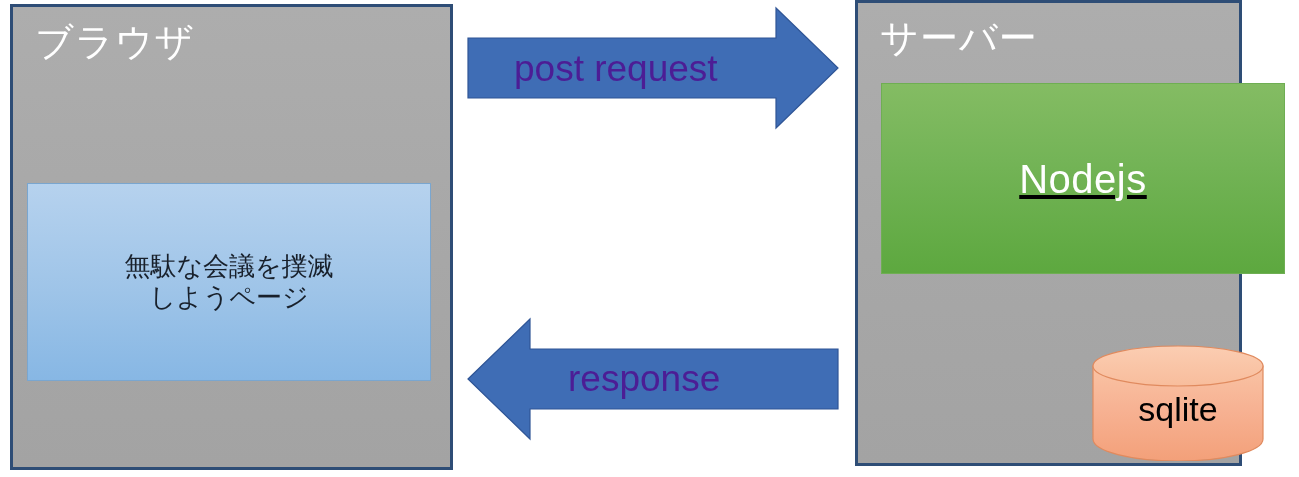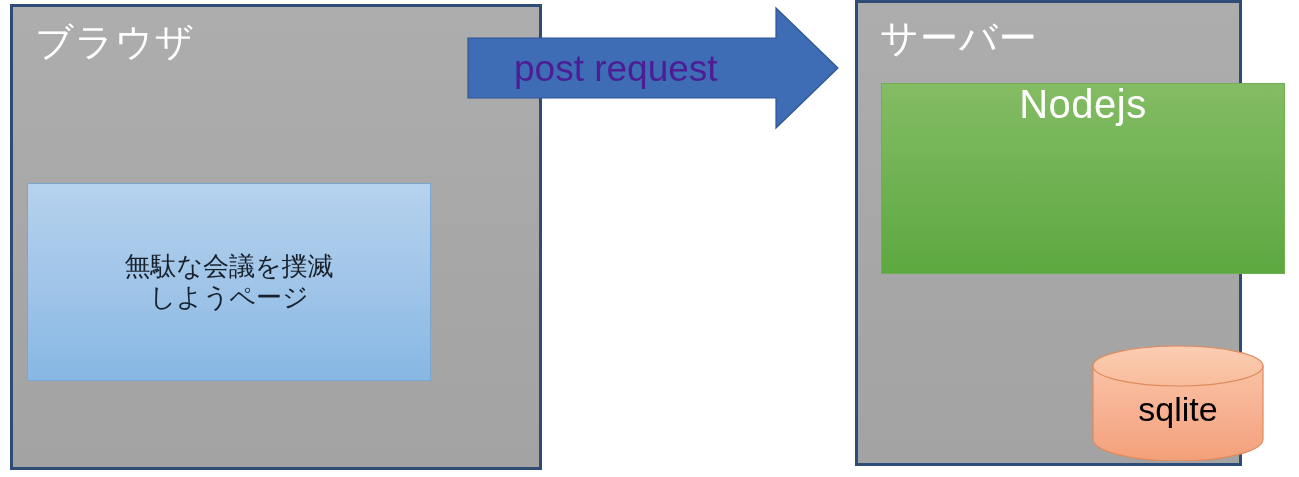--- a/index.html
+++ b/index.html
@@ -27,21 +27,21 @@
   }
   .zone-label {
     position: absolute;
     color: #ffffff;
     font-size: 38px;
     line-height: 1;
     white-space: nowrap;
     letter-spacing: 1px;
   }
 
-  #browser-zone { left: 10px;  top: 4px; width: 532px; height: 466px; }
+  #browser-zone { left: 10px;  top: 4px; width: 443px; height: 466px; }
   #server-zone  { left: 855px; top: 0; width: 387px; height: 466px; }
 
   #browser-zone-label { left: 22px; top: 16px; }
   #server-zone-label  { left: 22px; top: 16px; }
 
   
   #page-card {
     position: absolute;
     left: 14px;
     top: 176px;
@@ -67,21 +67,23 @@
   #nodejs-box {
     position: absolute;
     left: 23px;
     top: 80px;
     width: 404px;
     height: 191px;
     box-sizing: border-box;
     background: linear-gradient(180deg, #84bc63 0%, #74b457 40%, #5da83f 100%);
     border: 1px solid #6fae53;
     display: flex;
+    align-items: center;
     justify-content: center;
+    text-decoration: underline;
   }
   #nodejs-label {
     color: #ffffff;
     font-size: 40px;
     line-height: 1;
     letter-spacing: 0.5px;
   }
 
   
   #sqlite-cylinder {
@@ -141,20 +143,26 @@
     </div>
   </div>
 
   <div class="arrow" id="post-arrow">
     <svg width="378" height="132" viewBox="0 0 378 132">
       <polygon points="4,36 312,36 312,6 374,66 312,126 312,96 4,96" fill="#3f6db5" stroke="#2f5596" stroke-width="1.2"></polygon>
     </svg>
     <div class="arrow-label" id="post-arrow-label">post request</div>
   </div>
 
+  <div class="arrow" id="response-arrow">
+    <svg width="378" height="130" viewBox="0 0 378 130">
+      <polygon points="4,65 66,5 66,35 374,35 374,95 66,95 66,125" fill="#3f6db5" stroke="#2f5596" stroke-width="1.2"></polygon>
+    </svg>
+    <div class="arrow-label" id="response-arrow-label">response</div>
+  </div>
 
   <div class="zone" id="server-zone">
     <div class="zone-label" id="server-zone-label">サーバー</div>
 
     <div id="nodejs-box">
       <div id="nodejs-label">Nodejs</div>
     </div>
 
     <div id="sqlite-cylinder">
       <svg width="176" height="117" viewBox="0 0 176 117">

